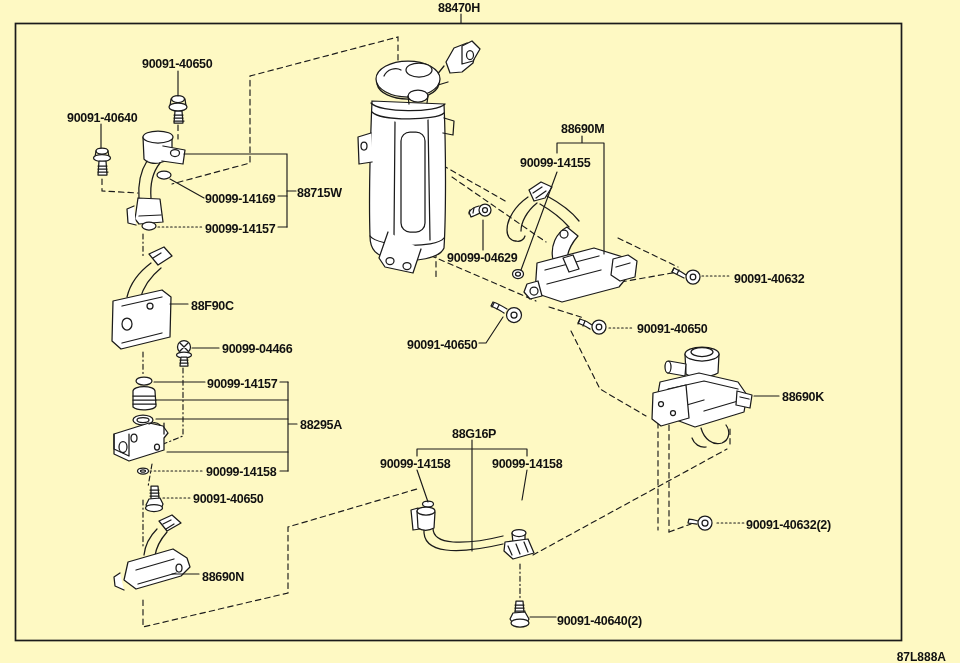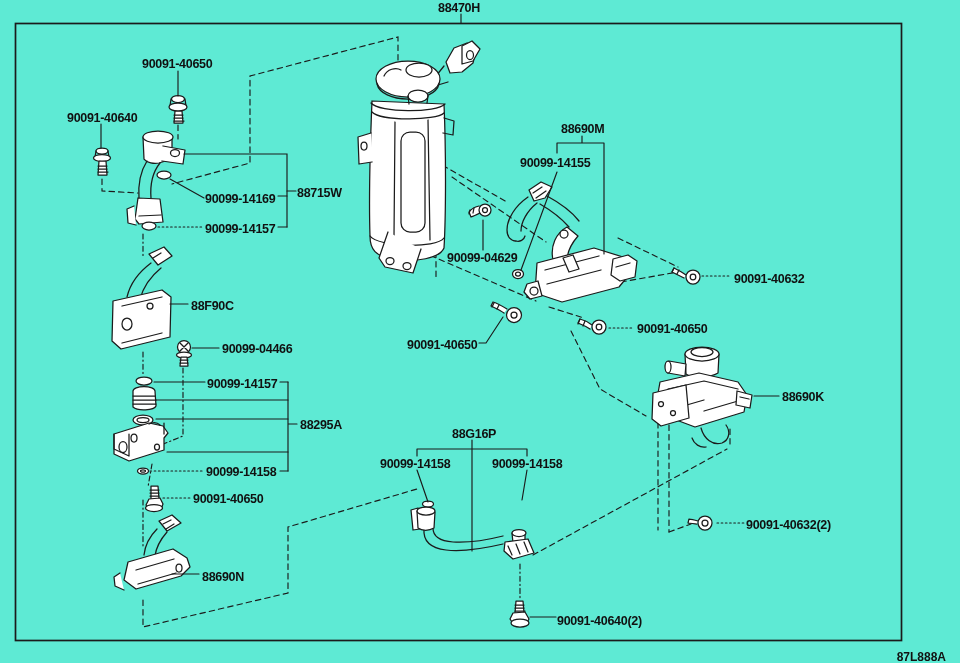--- a/index.html
+++ b/index.html
@@ -1,16 +1,16 @@
 <!DOCTYPE html>
 <html><head>
 <meta charset="utf-8">
 <style>
   html,body{margin:0;padding:0;background:#ffffff;}
-  #stage{position:relative;width:960px;height:663px;background:#5eead4;overflow:hidden;}
+  #stage{position:relative;width:960px;height:663px;background:#fef9c3;overflow:hidden;}
   svg{display:block;}
   .callout{font-family:"Liberation Sans",sans-serif;font-weight:bold;font-size:12.5px;
            letter-spacing:-0.3px;fill:#111;}
   .code{font-family:"Liberation Sans",sans-serif;font-weight:bold;font-size:12px;fill:#111;}
   .ln{stroke:#1b1b1b;fill:none;stroke-width:1.15;stroke-linecap:round;}
   .dot{stroke-dasharray:1.6,2.6;}
   .dsh{stroke-dasharray:5.5,4;}
   .dshdot{stroke-dasharray:5,3,1.2,3;}
   .part{stroke:#1b1b1b;fill:#ffffff;stroke-width:1.25;stroke-linejoin:round;stroke-linecap:round;}
   .part .nf{fill:none;}

